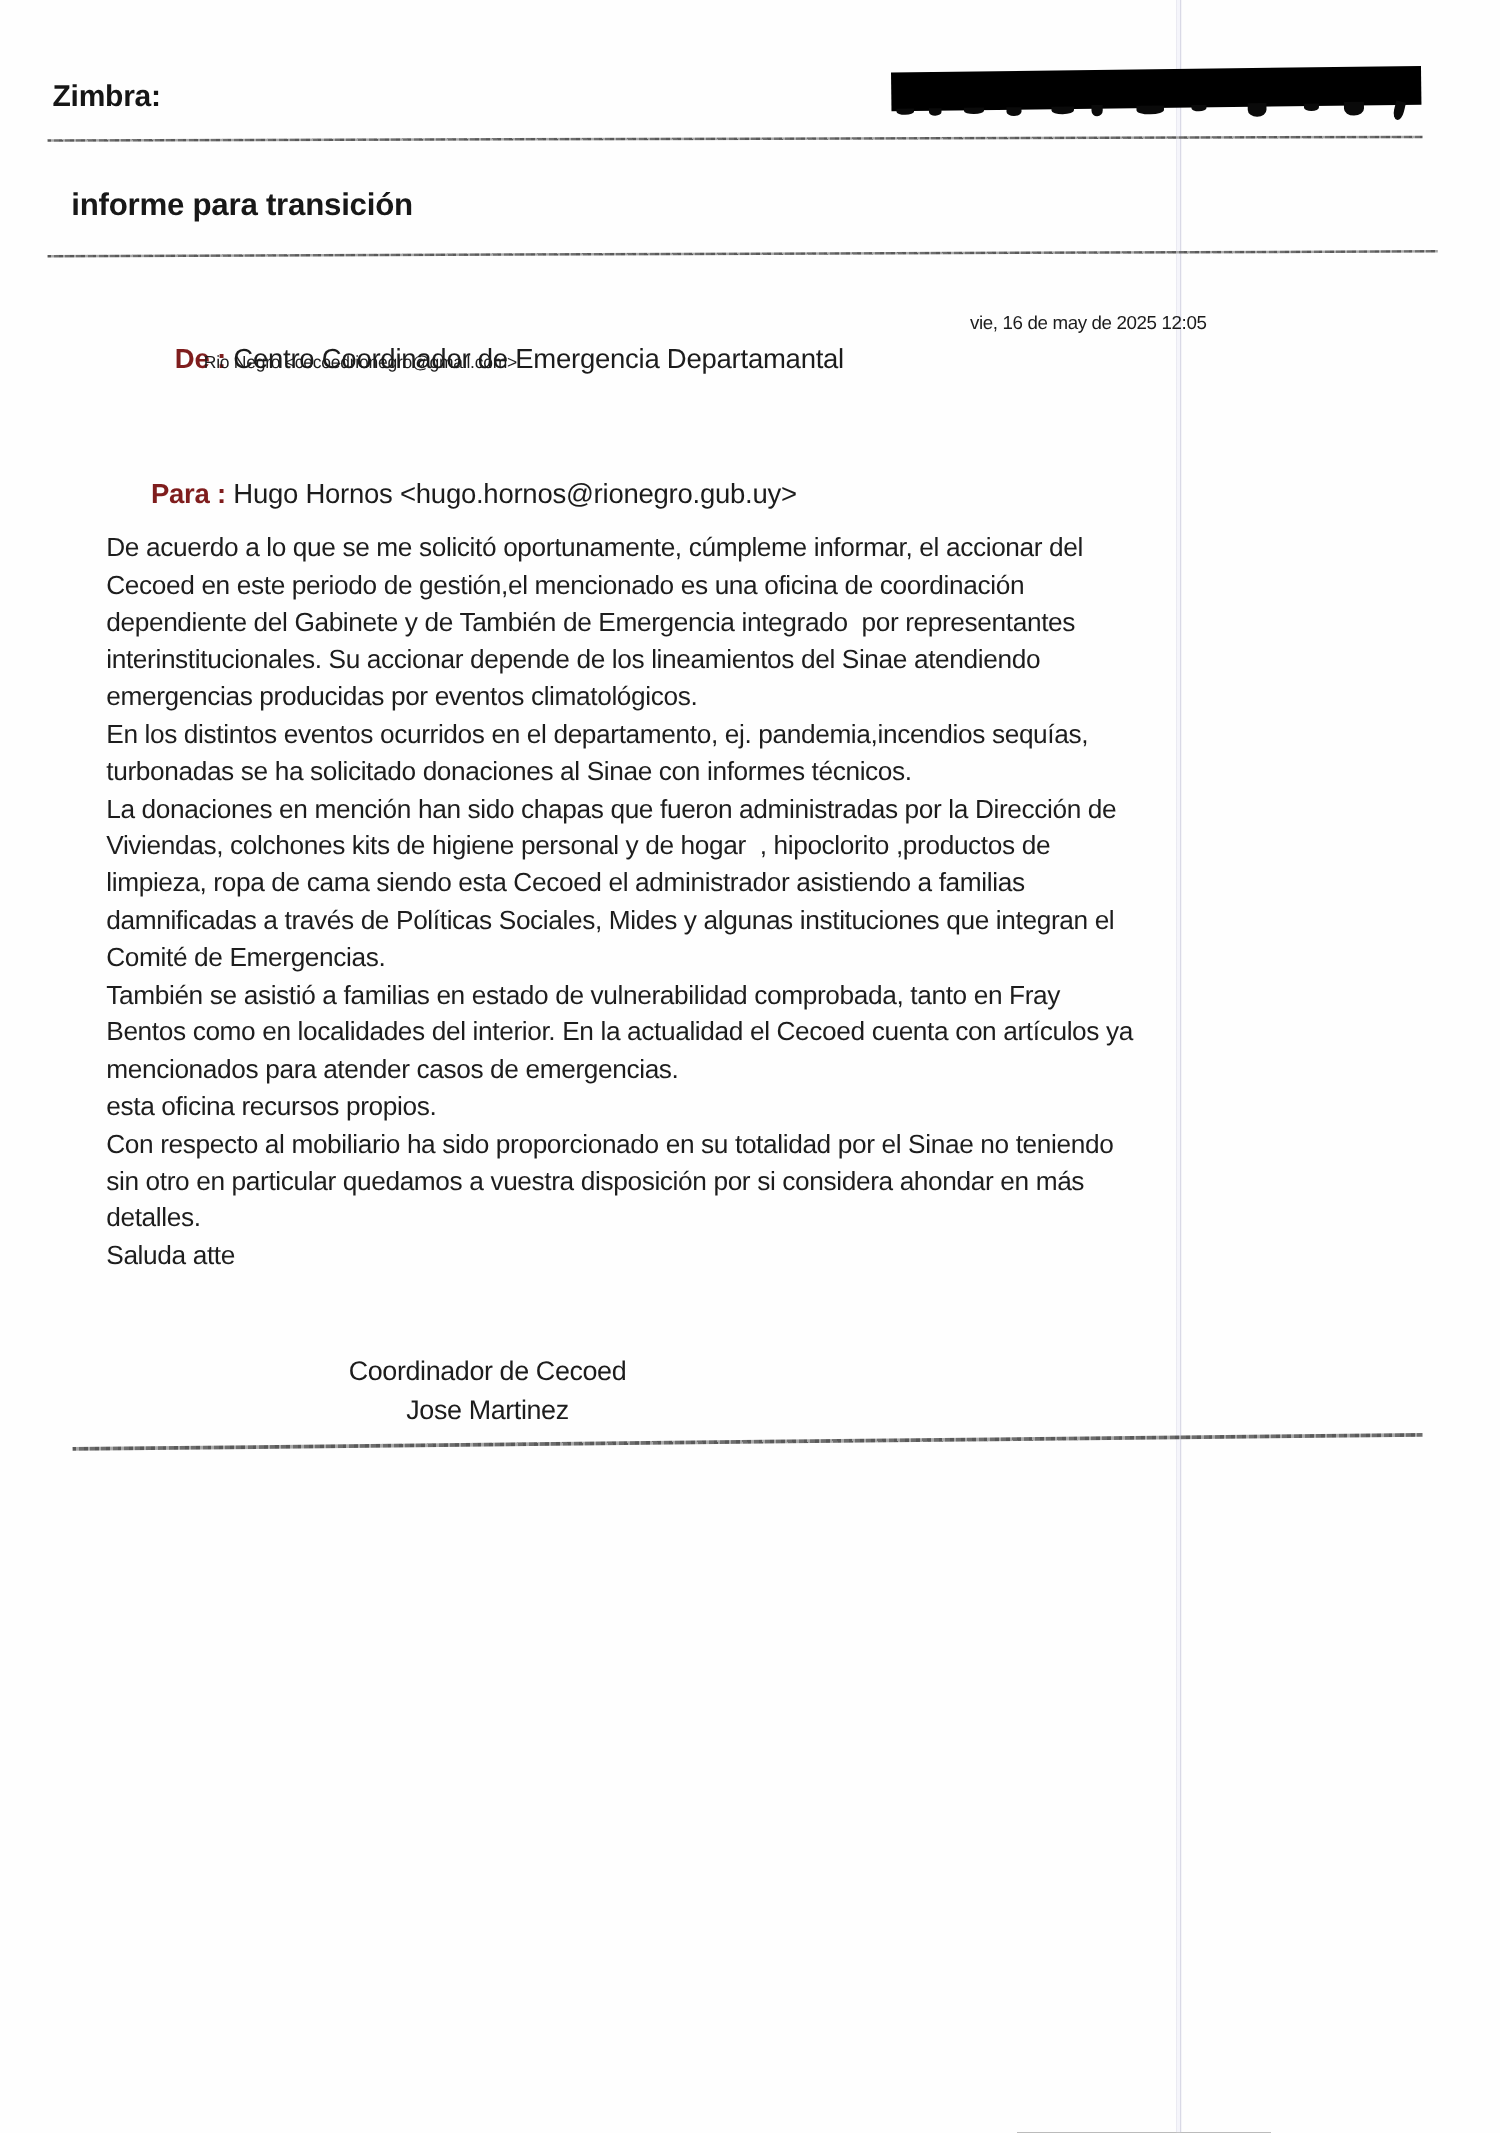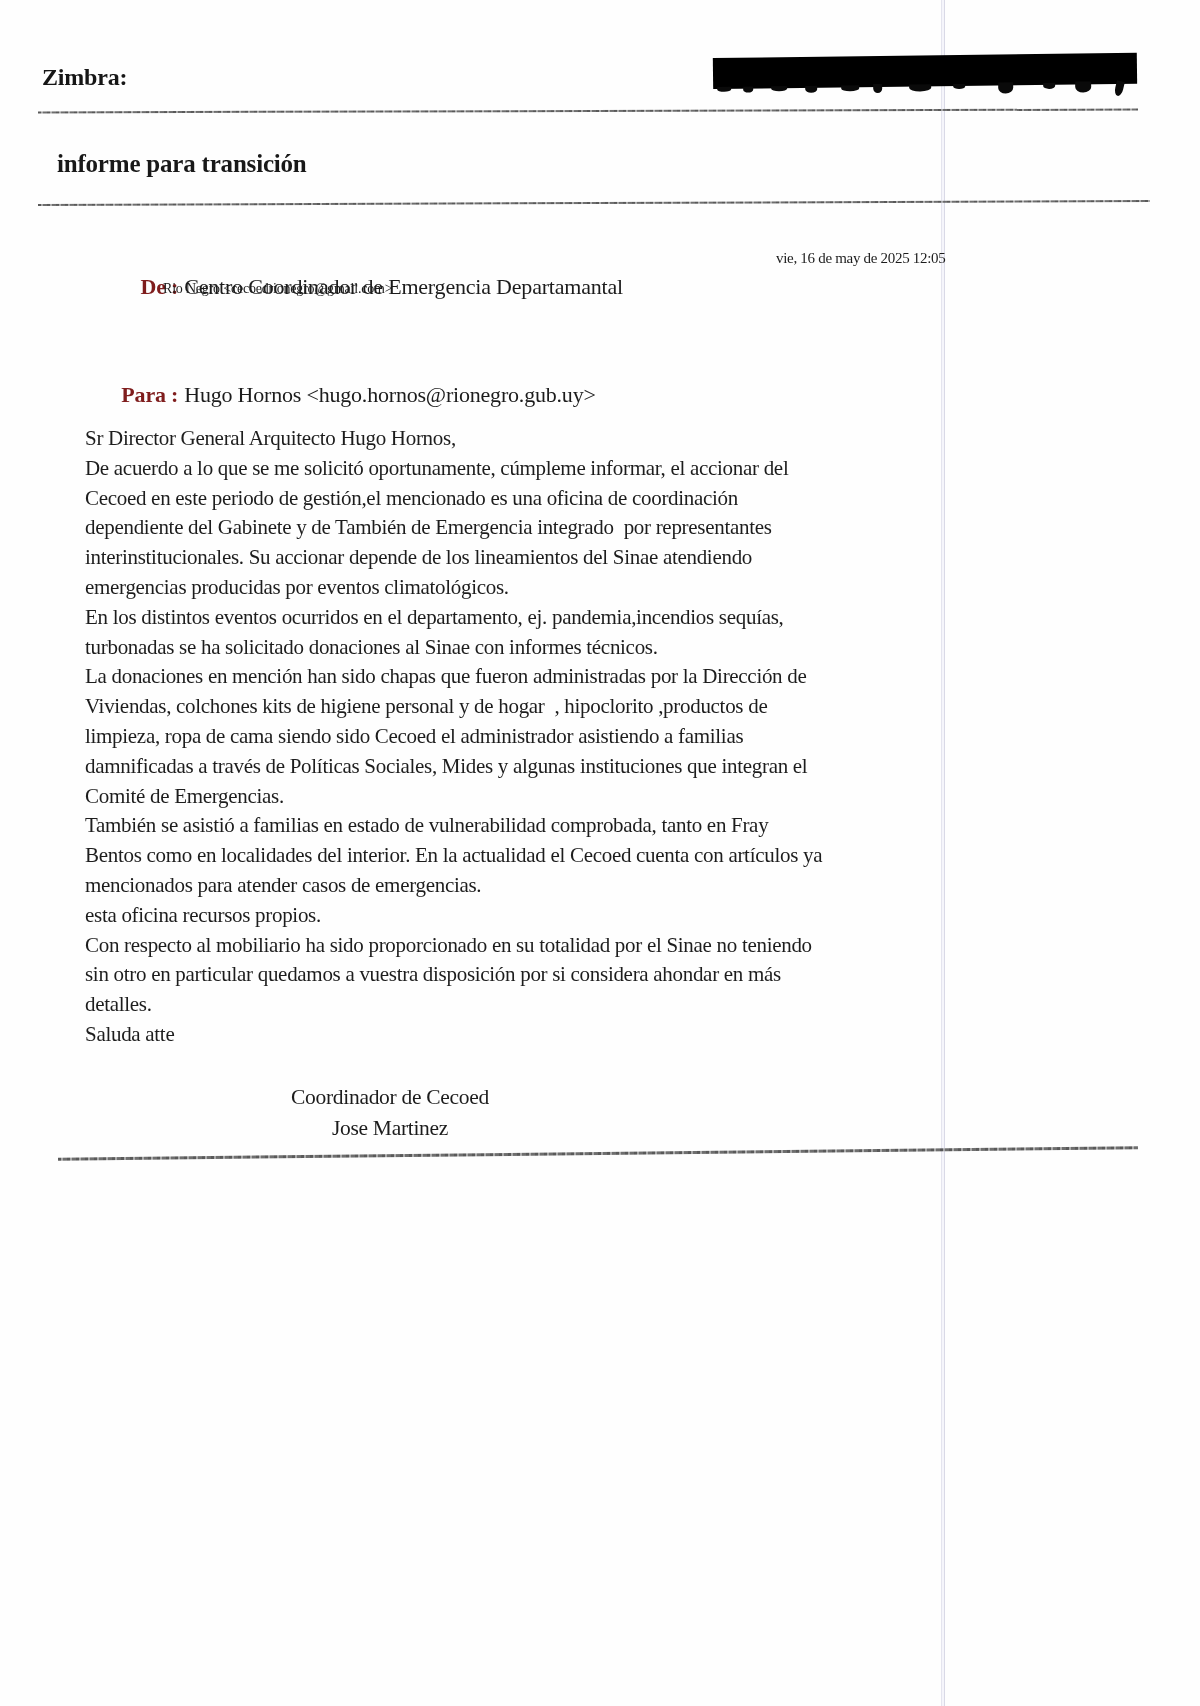--- a/index.html
+++ b/index.html
@@ -2,21 +2,21 @@
 <html><head>
 <meta charset="utf-8">
 <style>
   html,body{margin:0;padding:0;background:#888;}
   .page{
     position:relative;
     width:1200px;height:1706px;
     margin:0 auto;
     background:#fefefe;
     overflow:hidden;
-    font-family:Liberation Serif, serif;
+    font-family:Liberation Sans, sans-serif;
     color:#1c1c1c;
   }
   
   .crease{
     position:absolute;top:0;left:941px;width:4px;height:1706px;
     background:linear-gradient(90deg,#e4e4ee 0 1px,#f5f5fb 1px 3px,#d9d9e6 3px 4px);
   }
   .zimbra{
     position:absolute;left:42px;top:64px;
     font-size:24px;font-weight:bold;letter-spacing:-0.2px;color:#161616;
@@ -112,31 +112,30 @@
   <div class="row-de2">Rio Negro &lt;cecoedrionegro@gmail.com&gt;</div>
 
   <div class="date">vie, 16 de may de 2025 12:05</div>
 
 
   <div class="meta-row row-para">
     <span class="lbl">Para :</span><span class="val">Hugo Hornos &lt;hugo.hornos@rionegro.gub.uy&gt;</span>
   </div>
 
   <div class="body-block">
-    <div class="ln">Sr Director General Arquitecto Hugo Hornos,</div>
     <div class="ln">De acuerdo a lo que se me solicitó oportunamente, cúmpleme informar, el accionar del</div>
     <div class="ln">Cecoed en este periodo de gestión,el mencionado es una oficina de coordinación</div>
     <div class="ln">dependiente del Gabinete y de También de Emergencia integrado  por representantes</div>
     <div class="ln">interinstitucionales. Su accionar depende de los lineamientos del Sinae atendiendo</div>
     <div class="ln">emergencias producidas por eventos climatológicos.</div>
     <div class="ln">En los distintos eventos ocurridos en el departamento, ej. pandemia,incendios sequías,</div>
     <div class="ln">turbonadas se ha solicitado donaciones al Sinae con informes técnicos.</div>
     <div class="ln">La donaciones en mención han sido chapas que fueron administradas por la Dirección de</div>
     <div class="ln">Viviendas, colchones kits de higiene personal y de hogar  , hipoclorito ,productos de</div>
-    <div class="ln">limpieza, ropa de cama siendo sido Cecoed el administrador asistiendo a familias</div>
+    <div class="ln">limpieza, ropa de cama siendo esta Cecoed el administrador asistiendo a familias</div>
     <div class="ln">damnificadas a través de Políticas Sociales, Mides y algunas instituciones que integran el</div>
     <div class="ln">Comité de Emergencias.</div>
     <div class="ln">También se asistió a familias en estado de vulnerabilidad comprobada, tanto en Fray</div>
     <div class="ln">Bentos como en localidades del interior. En la actualidad el Cecoed cuenta con artículos ya</div>
     <div class="ln">mencionados para atender casos de emergencias.</div>
     <div class="ln">esta oficina recursos propios.</div>
     <div class="ln">Con respecto al mobiliario ha sido proporcionado en su totalidad por el Sinae no teniendo</div>
     <div class="ln">sin otro en particular quedamos a vuestra disposición por si considera ahondar en más</div>
     <div class="ln">detalles.</div>
     <div class="ln">Saluda atte</div>

